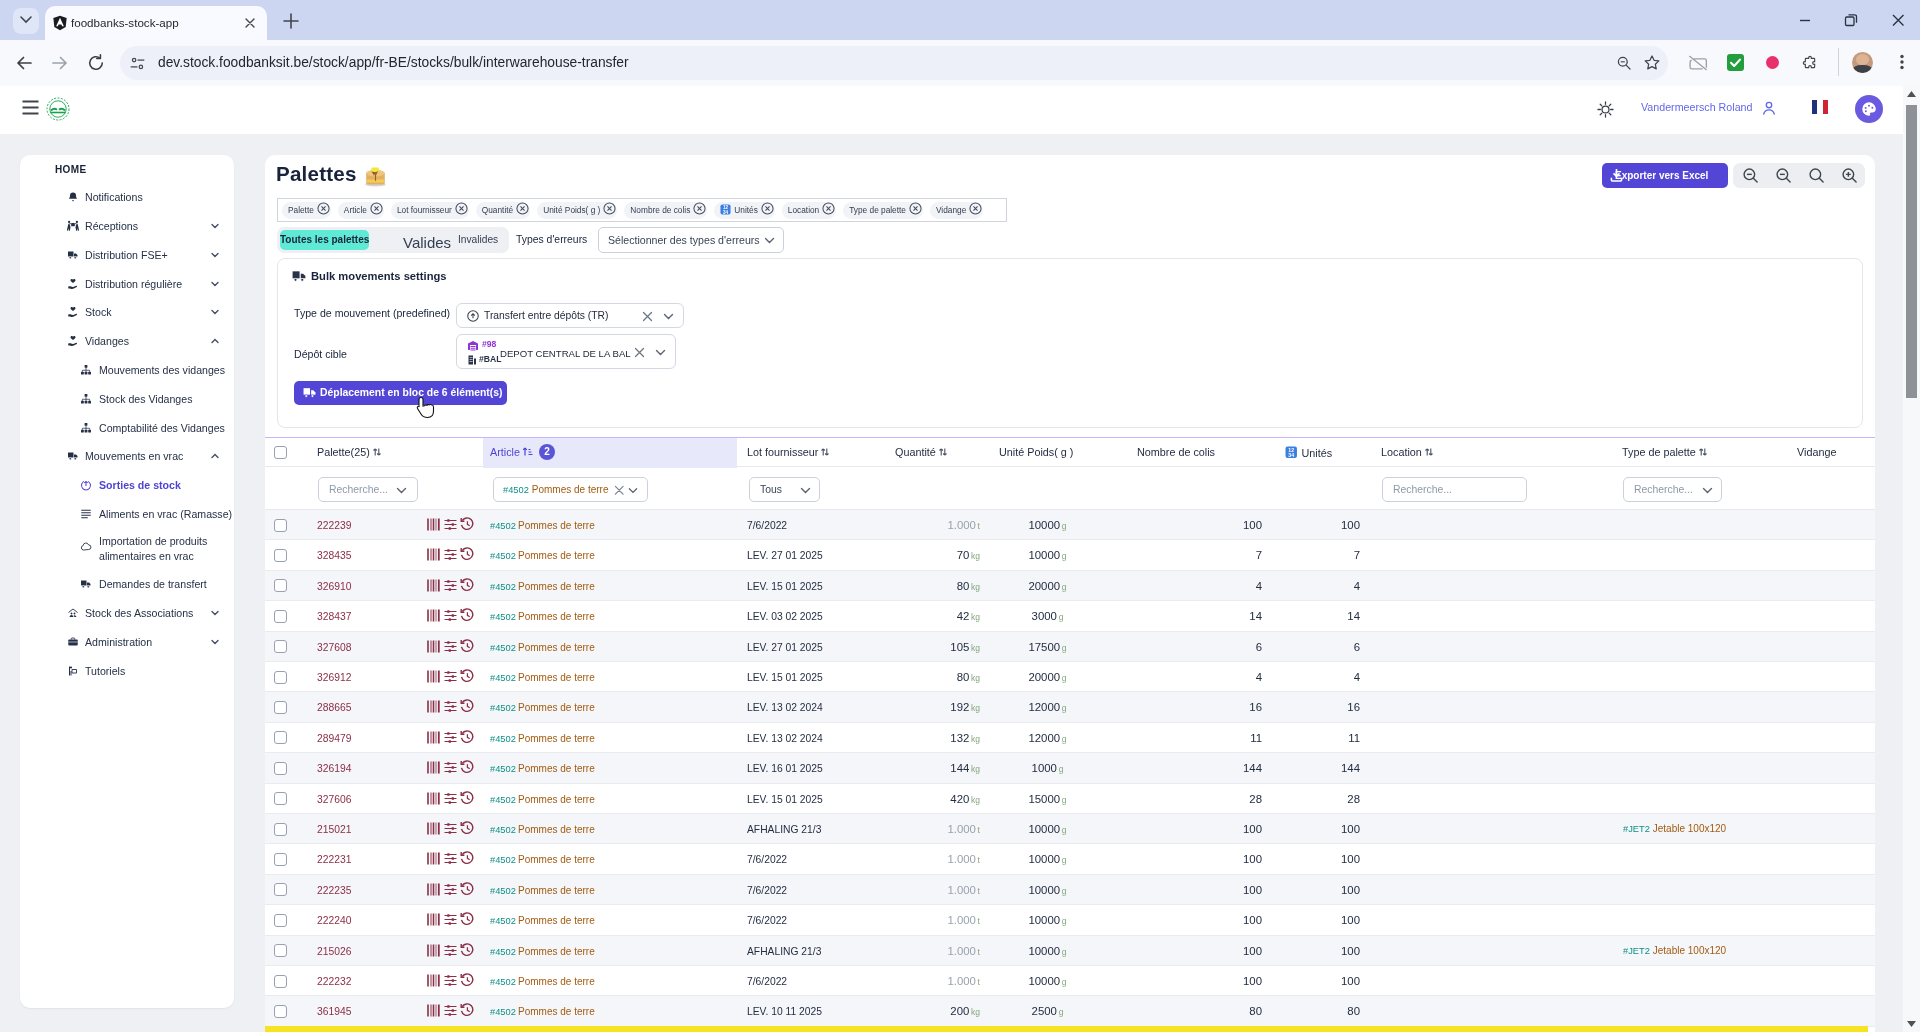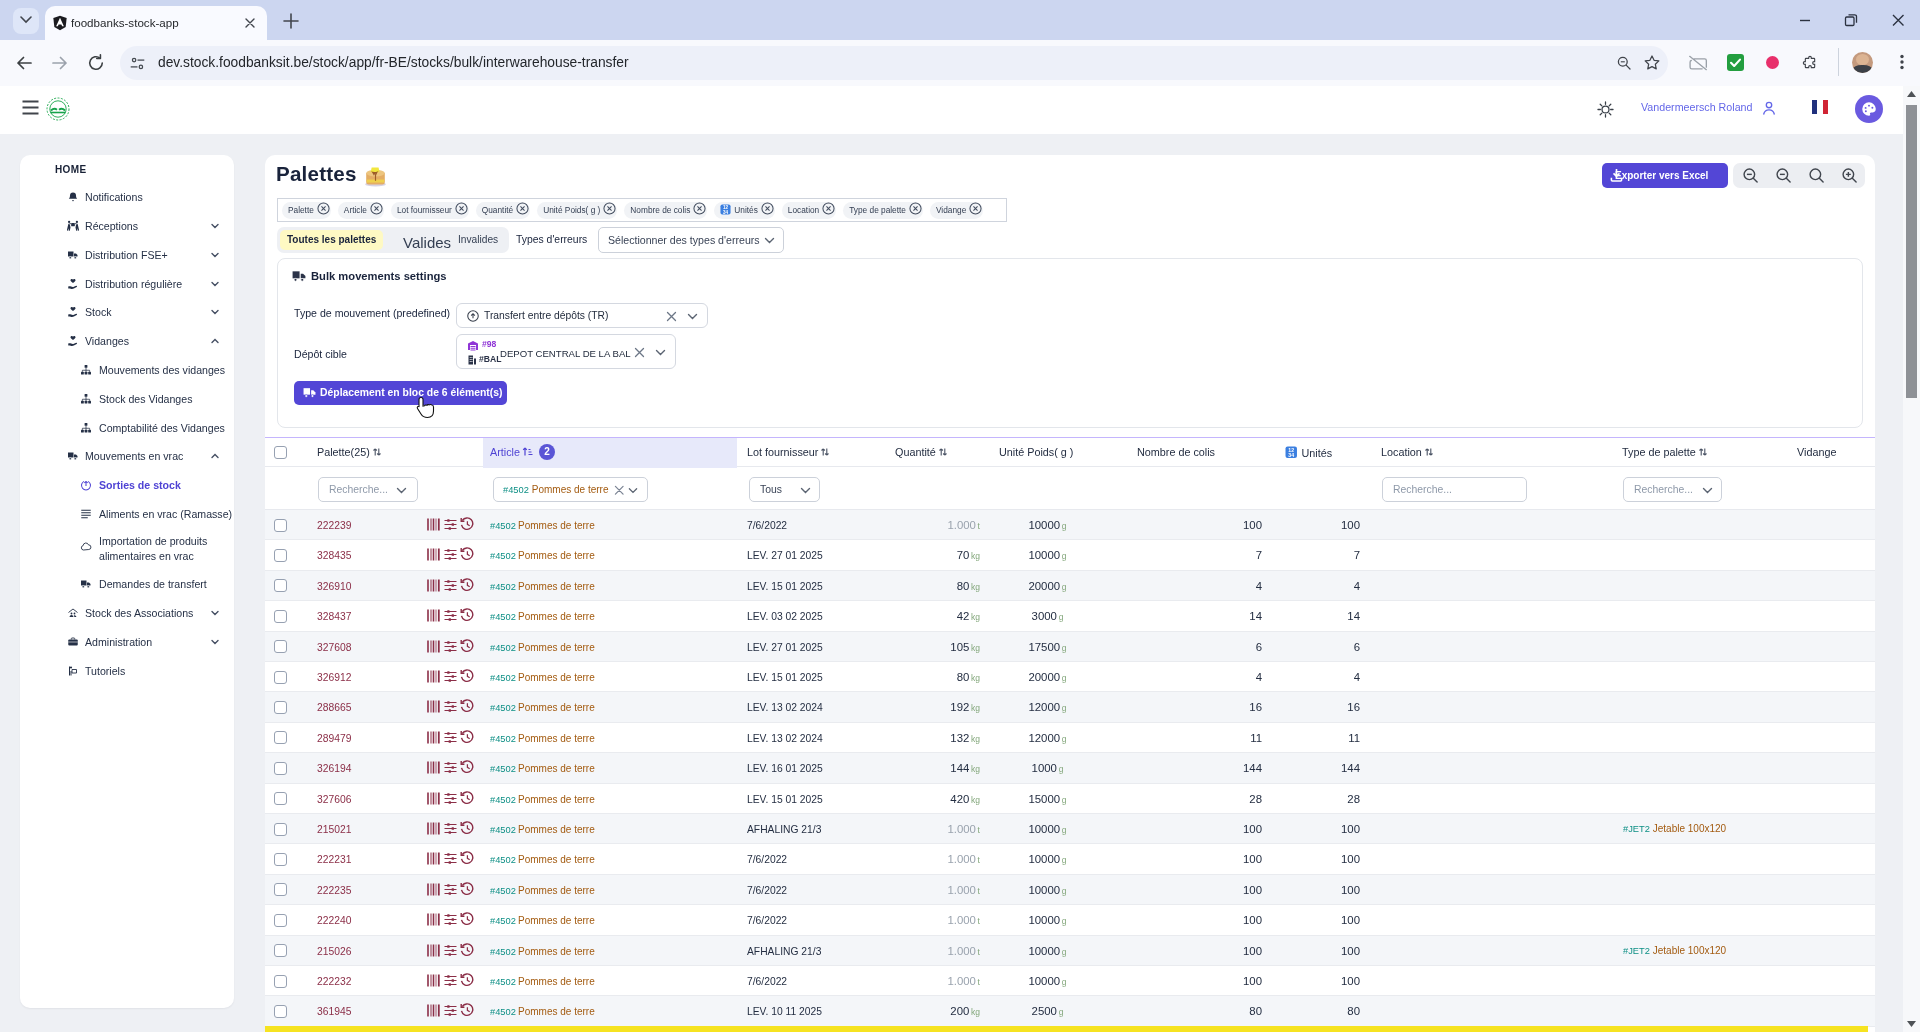--- a/index.html
+++ b/index.html
@@ -41,21 +41,21 @@
 #content { position:absolute; left:265px; top:155px; width:1610px; height:877px; background:#fff; border-radius:10px 10px 0 0; }
 h1 { position:absolute; left:11px; top:7px; font-size:20.6px; font-weight:bold; color:#19233b; letter-spacing:0.2px; }
 #exportbtn { position:absolute; left:1337px; top:8px; width:126px; height:25px; background:#5346d6; border-radius:5px; color:#fff; font-size:10px; font-weight:bold; line-height:25px; }
 #zoomgrp { position:absolute; left:1468px; top:8px; width:132px; height:25px; background:#eceef2; border-radius:7px; }
 
 #chipbar { position:absolute; left:12px; top:43px; width:730px; height:24px; border:1px solid #cfd4dd; border-radius:0; background:#fff; display:flex; align-items:center; padding-left:4px; }
 .chip { flex:0 0 auto; margin-right:7px; height:17px; background:#f1f3f6; border-radius:9px; font-size:8.3px; color:#333e52; line-height:17px; padding:0 1px 0 6px; white-space:nowrap; }
 .chip .x { display:inline-block; vertical-align:-2.5px; margin-left:3px; }
 
 #tabs { position:absolute; left:12px; top:72px; width:232px; height:26px; background:#eef0f4; border-radius:7px; }
-#tabs .act { position:absolute; left:3px; top:3px; height:20px; background:#fef9c3; border-radius:5px; font-size:10px; font-weight:bold; color:#19233b; text-align:center; line-height:20px; padding:0 7px; white-space:nowrap; }
+#tabs .act { position:absolute; left:3px; top:3px; height:20px; background:#5eead4; border-radius:5px; font-size:10px; font-weight:bold; color:#19233b; text-align:center; line-height:20px; padding:0 0; white-space:nowrap; }
 #tabs .t2 { position:absolute; left:126px; top:7px; font-size:15px; color:#333e52; }
 #tabs .t3 { position:absolute; left:181px; top:7px; font-size:10.2px; color:#333e52; }
 #typeerr { position:absolute; left:251px; top:79px; font-size:10.4px; color:#19233b; }
 #errsel { position:absolute; left:333px; top:72px; width:186px; height:26px; border:1px solid #ccd1da; border-radius:5px; font-size:10.6px; color:#3a4457; line-height:24px; padding-left:9px; white-space:nowrap; }
 
 #bulkpanel { position:absolute; left:12px; top:103px; width:1586px; height:170px; border:1px solid #e3e6eb; border-radius:8px; }
 #bulkpanel .hd { position:absolute; left:33px; top:11px; font-size:11.2px; font-weight:bold; color:#19233b; }
 .lbl { position:absolute; left:16px; font-size:10.6px; color:#19233b; }
 .selbox { position:absolute; left:178px; background:#fff; border:1px solid #d4d8e0; border-radius:6px; }
 #bulkbtn { position:absolute; left:16px; top:122px; width:213px; height:24px; background:#5346d6; border-radius:5px; color:#fff; font-size:10.4px; font-weight:bold; line-height:24px; text-align:left; }
@@ -465,21 +465,21 @@
       </svg></div>
   <div id="bulkpanel">
     <svg style="position:absolute;left:14px;top:11px;color:#2b3348" width="14" height="12" viewBox="0 0 24 20">
         <path d="M1 2h12v12H1Z" fill="currentColor"></path>
         <path d="M15 6h4l4 4v4h-8Z" fill="currentColor"></path>
         <circle cx="6" cy="16.5" r="2.4" fill="currentColor" stroke="#fff" stroke-width="1.2"></circle>
         <circle cx="17.5" cy="16.5" r="2.4" fill="currentColor" stroke="#fff" stroke-width="1.2"></circle>
       </svg>
       <div class="hd">Bulk movements settings</div>
     <div class="lbl" style="top:48px">Type de mouvement (predefined)</div>
-    <div class="selbox" style="top:44px;width:252px;height:25px">
+    <div class="selbox" style="top:44px;width:228px;height:25px">
 <svg style="position:absolute;left:9px;top:5px" width="14" height="14" viewBox="0 0 24 24">
           <circle cx="12" cy="12" r="9" fill="none" stroke="#39404d" stroke-width="1.8"></circle>
           <path d="M12 16V8M12 8l-3.2 3.2M12 8l3.2 3.2" stroke="#39404d" stroke-width="1.8" fill="none"></path>
         </svg>
 <span style="position:absolute;left:27px;top:6px;font-size:10.3px;color:#232c3d;white-space:nowrap">Transfert entre dépôts (TR)</span>
 <svg style="position:absolute;right:30px;top:7px" width="11" height="11" viewBox="0 0 11 11">
           <path d="M1.5 1.5l8 8M9.5 1.5l-8 8" stroke="#6c7686" stroke-width="1.3" stroke-linecap="round"></path>
         </svg>
 <svg style="position:absolute;right:9px;top:9px" width="11" height="8" viewBox="0 0 11 8">
           <path d="M1.5 1.5l4 4 4-4" stroke="#5b6472" stroke-width="1.4" fill="none" stroke-linecap="round"></path>

